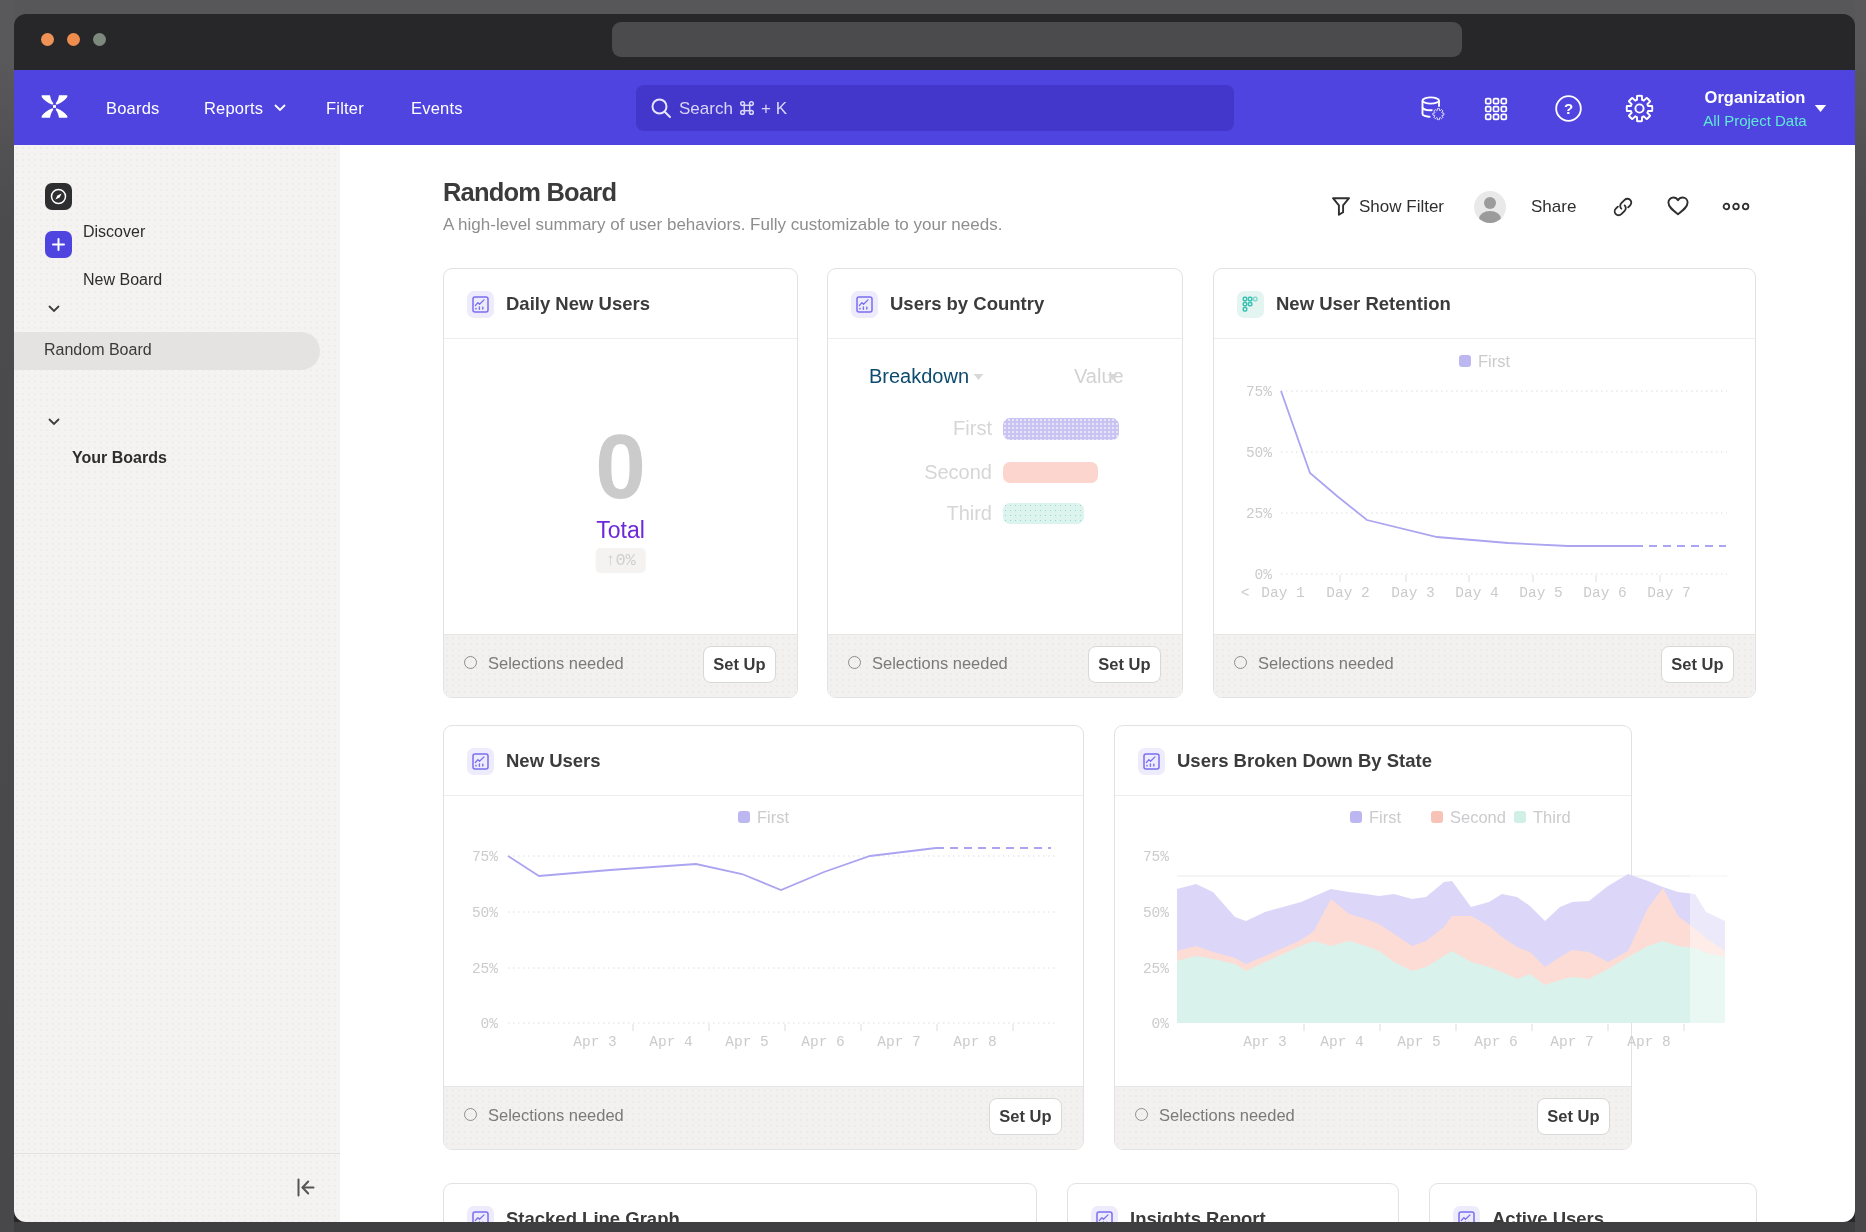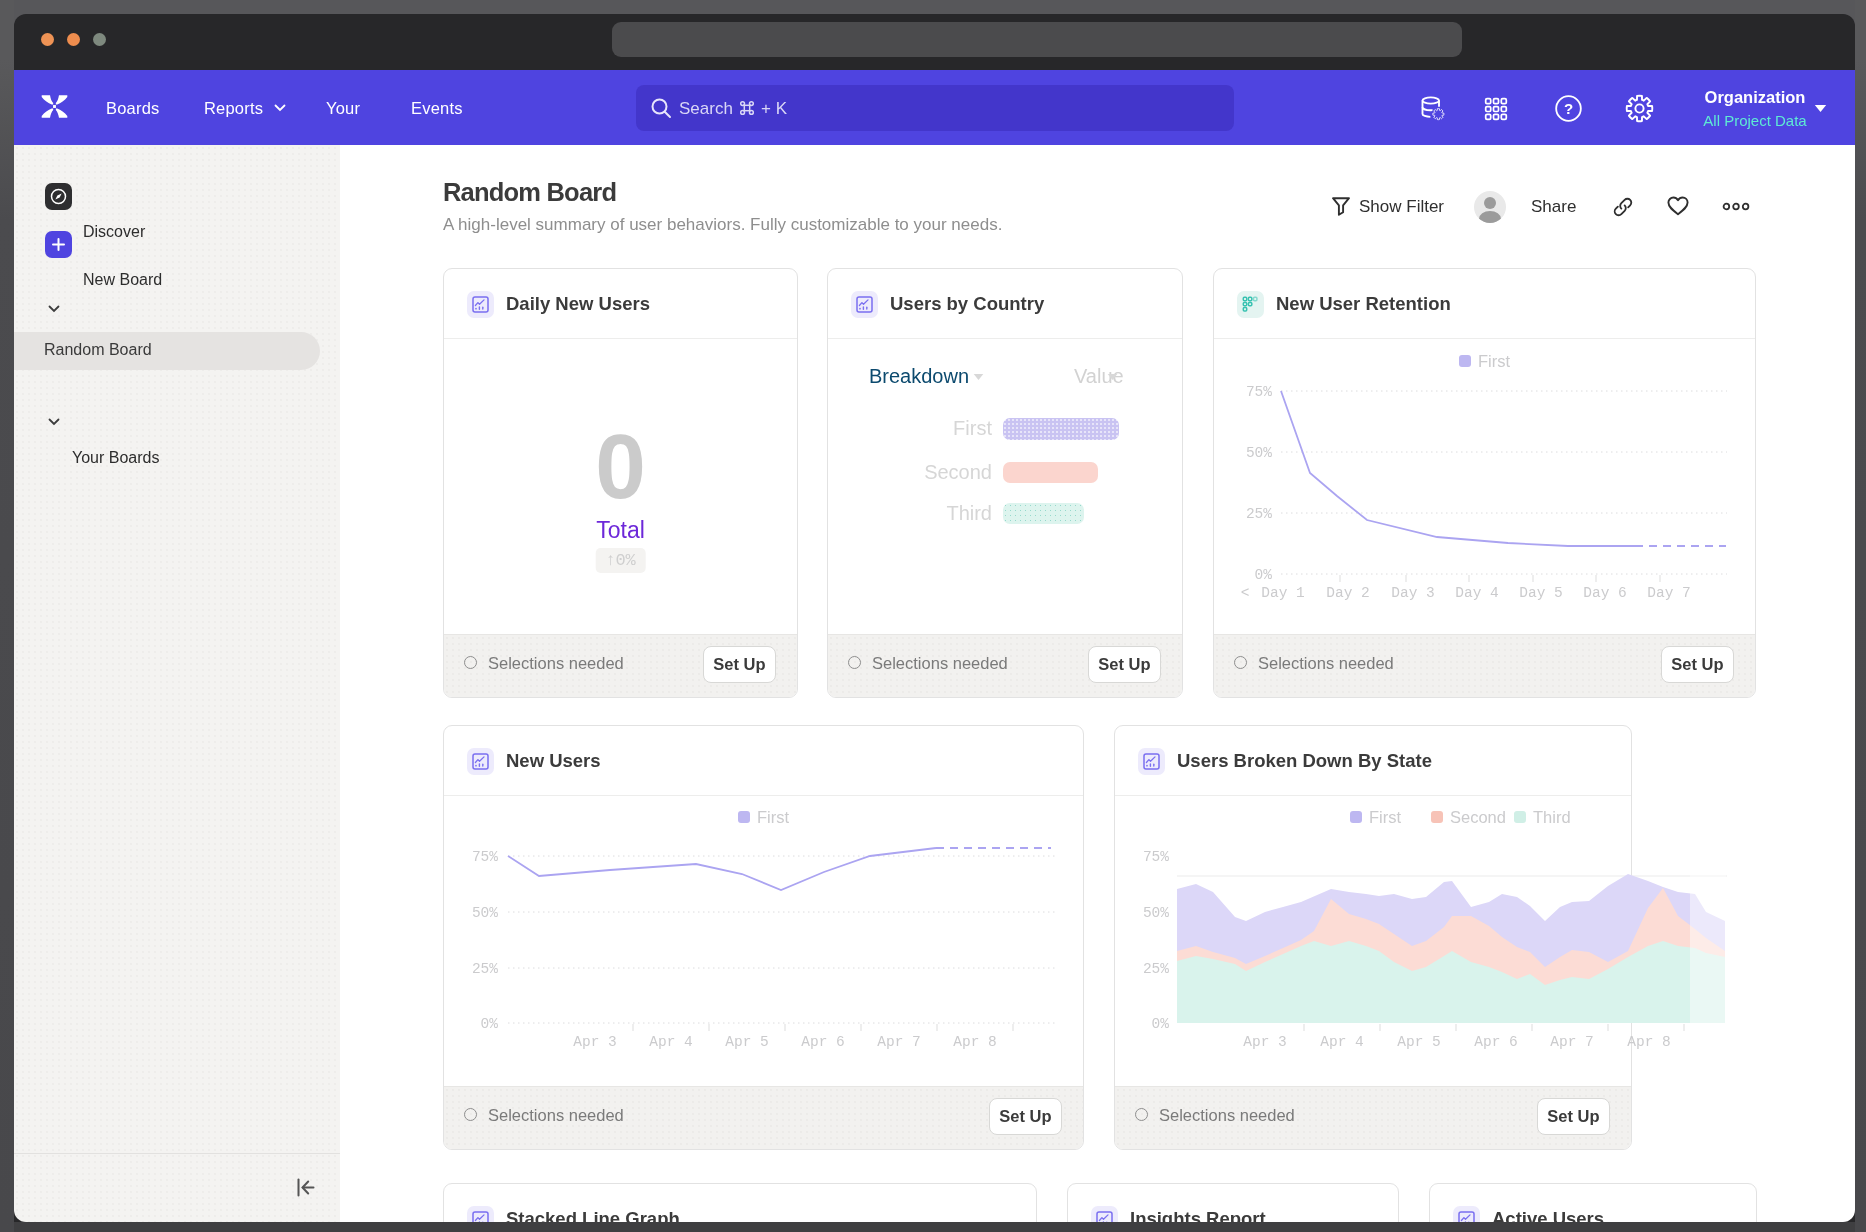--- a/index.html
+++ b/index.html
@@ -72,21 +72,21 @@
       <use href="#bl" transform="scale(-1,-1) translate(-24,-24)"></use>
       <rect x="10.8" y="10.8" width="2.4" height="2.4"></rect>
     </g>
   </svg>
 
   <div class="abs navitem" style="left:106px;">Boards</div>
   <div class="abs navitem" style="left:204px;">Reports</div>
   <svg class="abs" style="left:274px; top:104px;" width="12" height="8" viewBox="0 0 12 8">
       <path d="M1.5,1.5 L6,6 L10.5,1.5" stroke="#fff" stroke-width="1.8" fill="none" stroke-linecap="round"></path>
     </svg>
-  <div class="abs navitem" style="left:326px;">Your</div>
+  <div class="abs navitem" style="left:326px;">Filter</div>
   <div class="abs navitem" style="left:411px;">Events</div>
 
   <div class="abs" id="search"></div>
   <svg class="abs" style="left:649px; top:96px;" width="24" height="24" viewBox="0 0 24 24">
       <circle cx="10.5" cy="10.5" r="7" stroke="#e7e5fb" stroke-width="2" fill="none"></circle>
       <line x1="15.7" y1="15.7" x2="21" y2="21" stroke="#e7e5fb" stroke-width="2" stroke-linecap="round"></line>
     </svg>
   <div class="abs" style="left:679px; top:99px; color:#d9d6f6; font-size:17px;">Search</div>
   <svg class="abs" style="left:739px; top:100px;" width="16" height="16" viewBox="0 0 16 16">
       <g stroke="#d9d6f6" stroke-width="1.5" fill="none">
@@ -159,21 +159,21 @@
       <path d="M1.5,1.5 L6,6 L10.5,1.5" stroke="#3c3c3c" stroke-width="1.8" fill="none" stroke-linecap="round"></path>
     </svg>
   <div class="abs sideitem" style="left:72px; top:300px;">Pinned</div>
 
   <div class="abs" id="selrow"></div>
   <div class="abs" style="left:44px; top:341px; font-size:16px; color:#3a3a3a;">Random Board</div>
 
   <svg class="abs" style="left:48px; top:418px;" width="12" height="8" viewBox="0 0 12 8">
       <path d="M1.5,1.5 L6,6 L10.5,1.5" stroke="#3c3c3c" stroke-width="1.8" fill="none" stroke-linecap="round"></path>
     </svg>
-  <div class="abs sideitem" style="left:72px; top:413px;">Your Boards</div>
+  <div class="abs sideitem" style="left:72px; top:413px;font-weight:bold;">Your Boards</div>
 
   <svg class="abs" style="left:295px; top:1177px;" width="21" height="21" viewBox="0 0 21 21">
     <g stroke="#555" stroke-width="2" fill="none" stroke-linecap="round">
       <line x1="3.5" y1="2.5" x2="3.5" y2="18.5"></line>
       <line x1="8" y1="10.5" x2="18.5" y2="10.5"></line>
       <path d="M13.2,4.5 L7.5,10.5 L13.2,16.5"></path>
     </g>
   </svg>
 
   <div class="abs board-wrap" style="left:443px; top:178px;">

